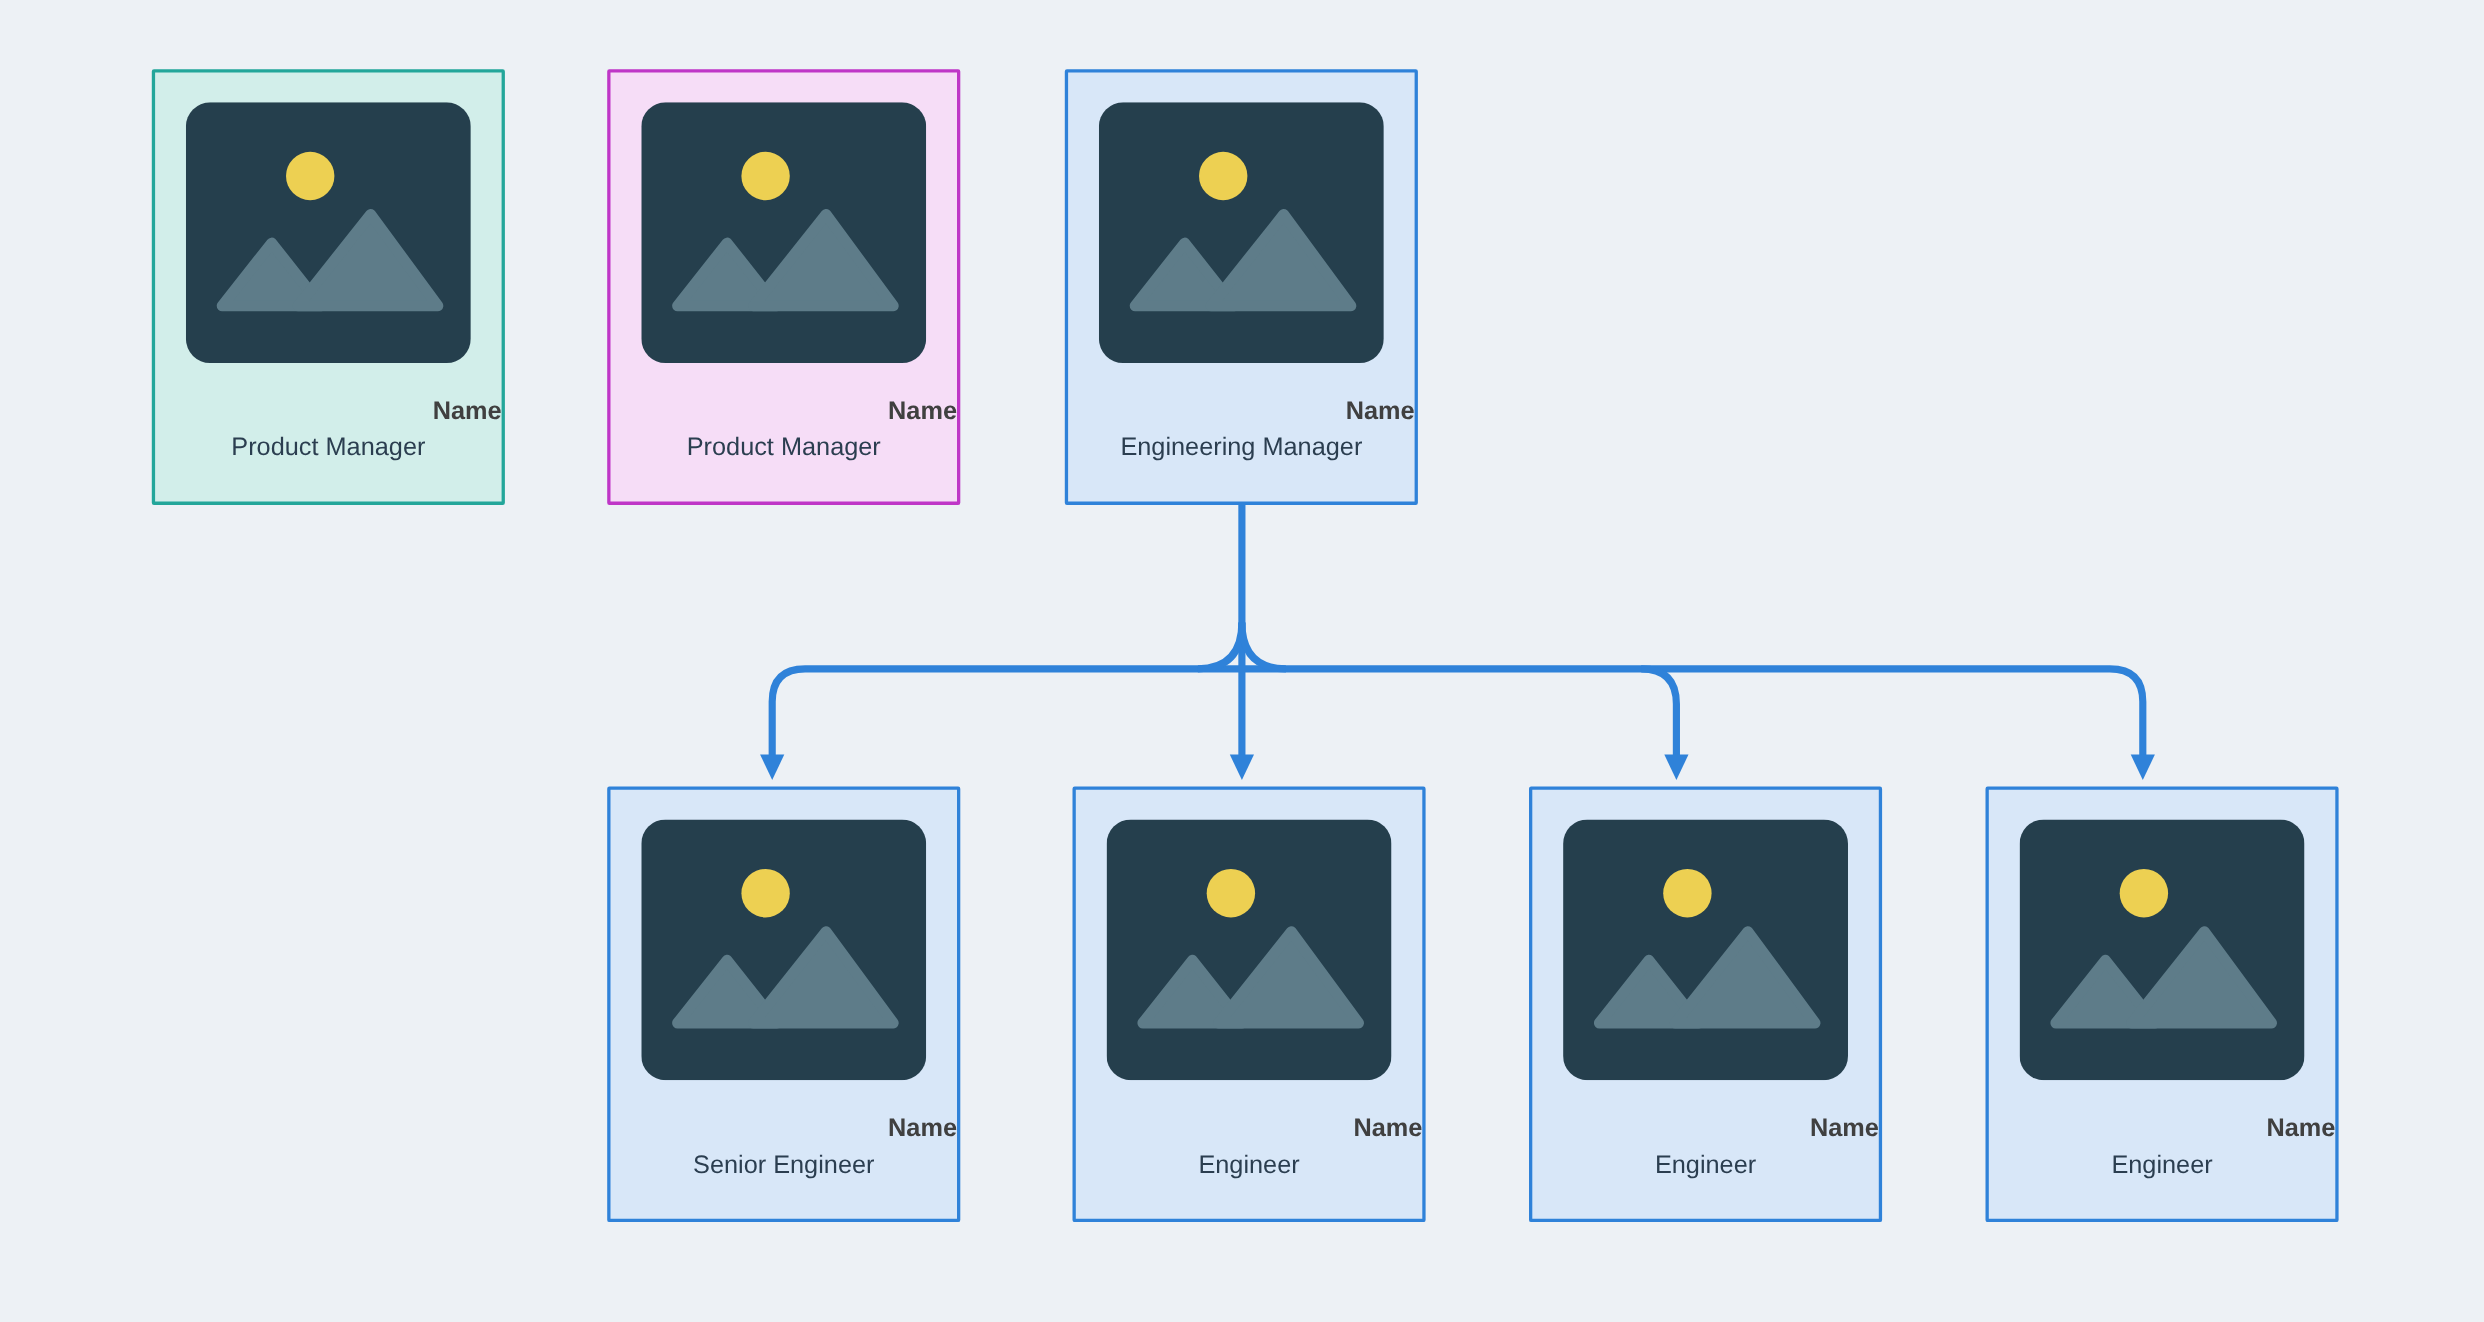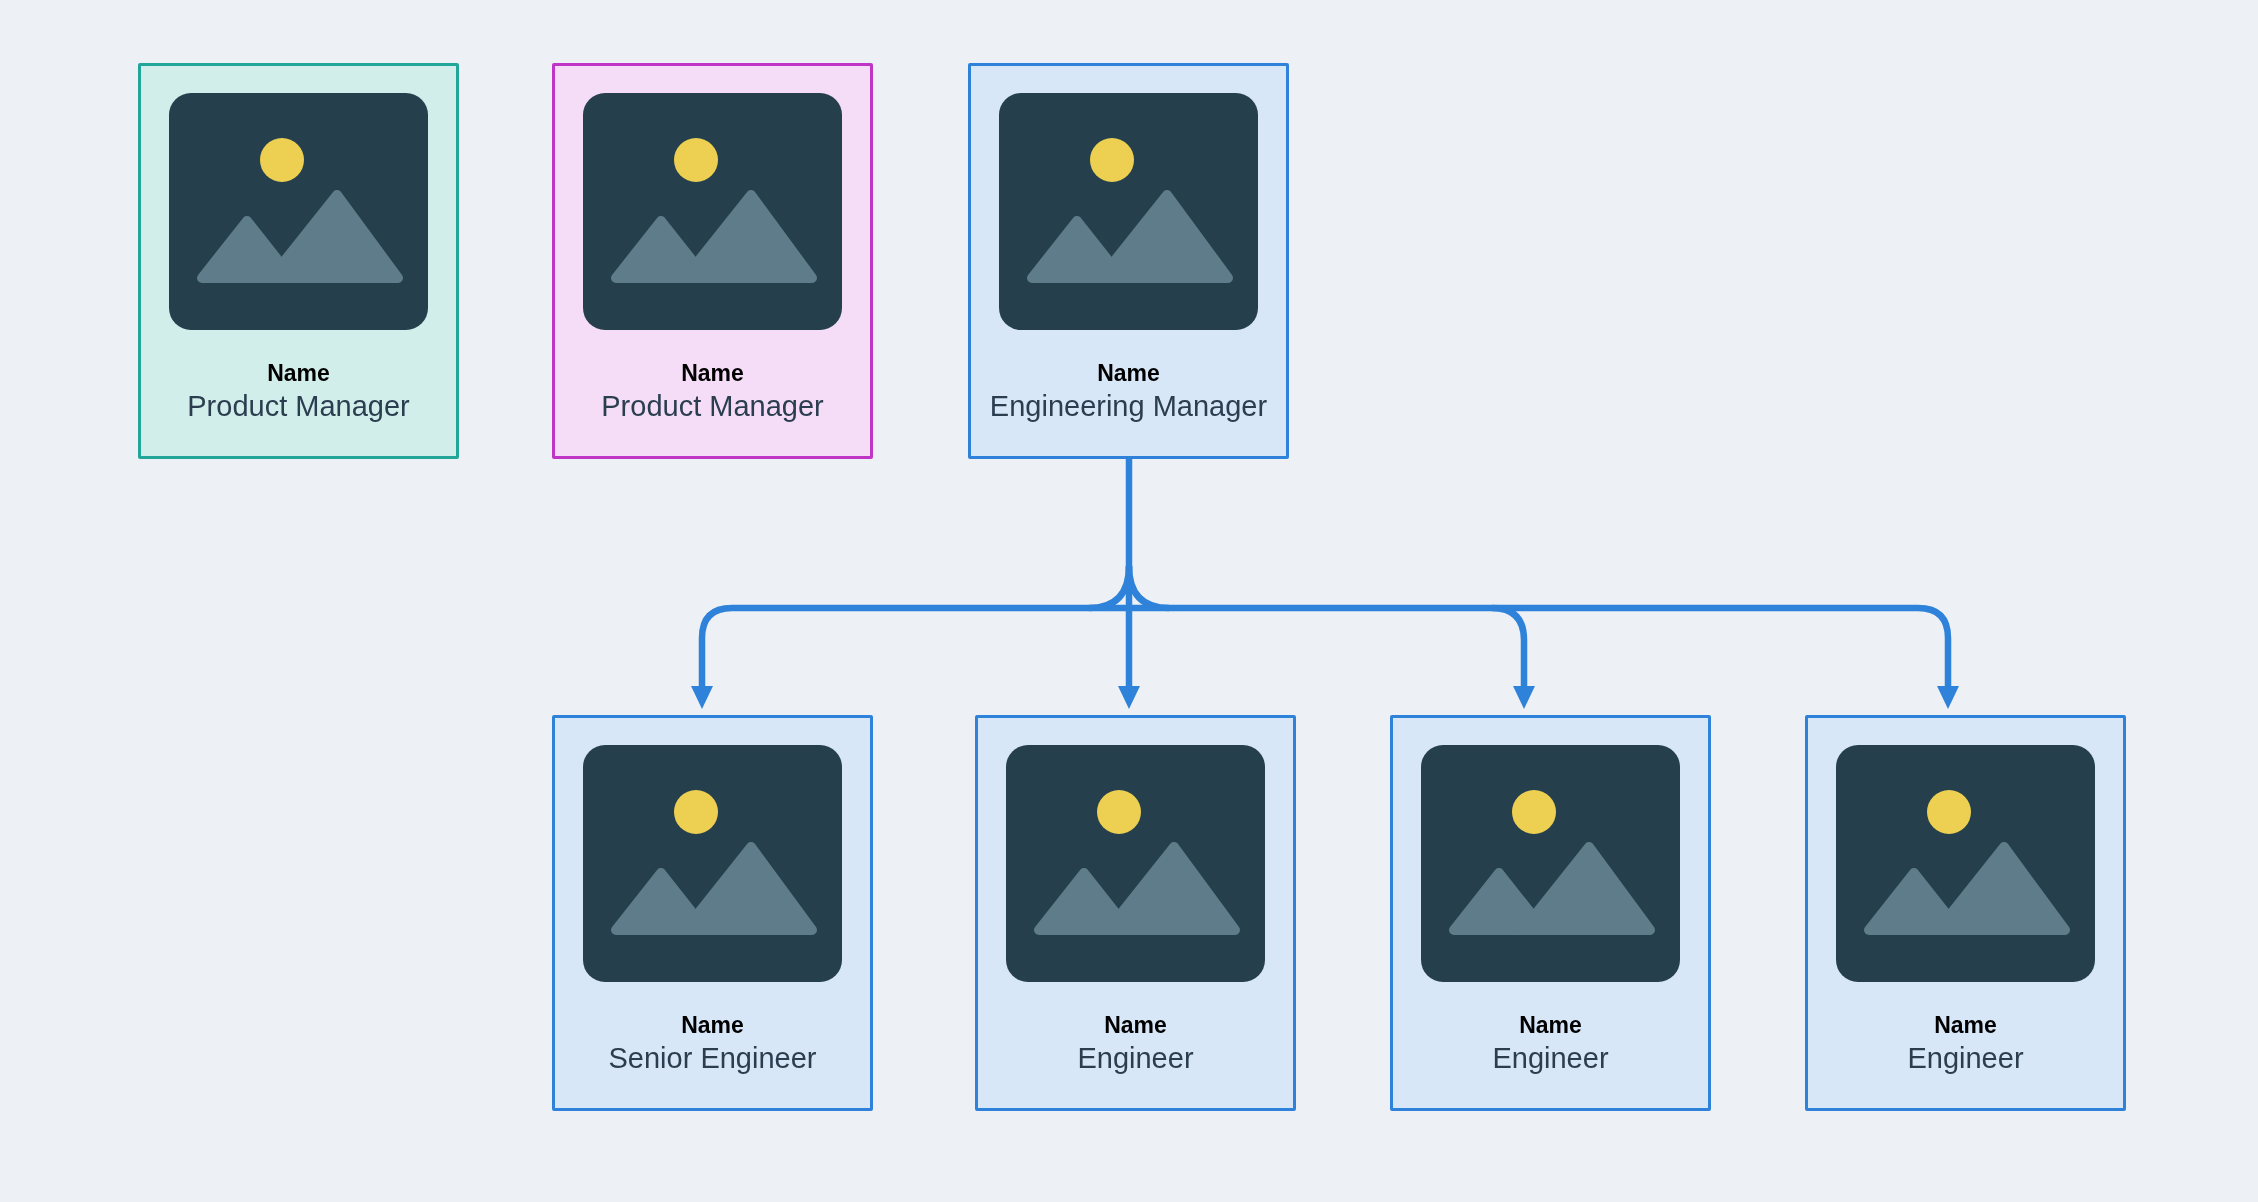--- a/index.html
+++ b/index.html
@@ -9,22 +9,22 @@
   }
   .card{
     position:absolute;width:321px;height:396px;box-sizing:border-box;
     border:3px solid;border-radius:2px;text-align:center;
   }
   .card.teal{border-color:#23a69a;background:#d2eeea;}
   .card.magenta{border-color:#bf36c7;background:#f6ddf7;}
   .card.blue{border-color:#2f82d9;background:#d8e7f8;}
   .photo{margin:27px auto 0;width:259px;height:237px;}
   .photo svg{display:block;width:100%;height:100%;}
-  .card-name{margin-top:30px;font-size:23px;font-weight:bold;color:#000000;line-height:26px;}
-  .card-role{margin-top:7px;font-size:29px;font-weight:normal;color:#2b3e50;line-height:26px;}
+  .card-name{margin-top:30px;font-size:23px;font-weight:bold;color:#404040;line-height:26px;text-align:right;}
+  .card-role{margin-top:7px;font-size:23px;font-weight:normal;color:#2b3e50;line-height:26px;}
   .connector-layer{position:absolute;left:0;top:0;width:2258px;height:1202px;}
   .connector-layer path{fill:none;stroke:#2f82d9;stroke-width:6.5;}
   .connector-layer polygon{fill:#2f82d9;stroke:none;}
 </style>
 </head>
 <body>
 
 <div class="canvas">
 
   <svg class="connector-layer" viewBox="0 0 2258 1202">

